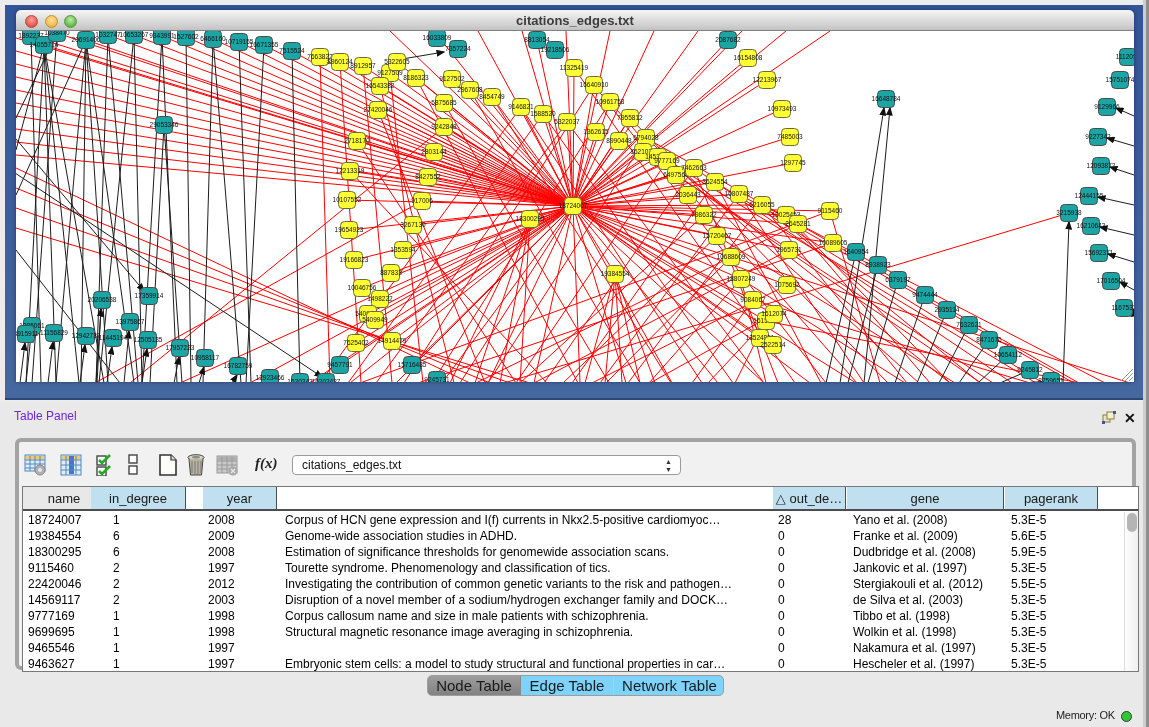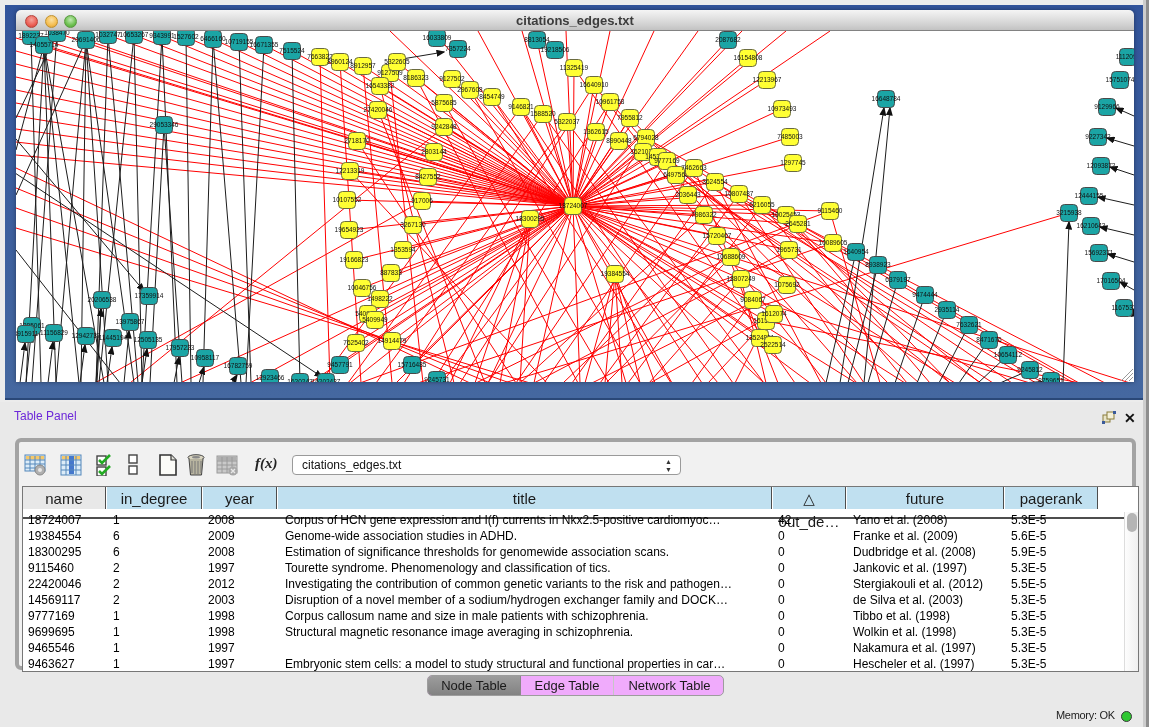--- a/index.html
+++ b/index.html
@@ -25,35 +25,35 @@
 #pbar .t{position:absolute;left:14px;top:7px;font-size:12px;color:#6d28d9}
 #pclose{position:absolute;left:1124px;top:8px;font-size:14px;font-weight:bold;color:#111}
 #pfloat{position:absolute;left:1102px;top:9px;width:14px;height:13px}
 #box{position:absolute;left:15px;top:36px;width:1121px;height:232px;background:#f1f1f1;
 border:4px solid #a3a3a3;border-radius:6px}
 #dropdown{position:absolute;left:273px;top:13px;width:389px;height:20px;background:#fff;
 border:1px solid #9a9a9a;border-radius:4px;font-size:12px;color:#111;line-height:18px;padding-left:9px}
 #dropdown .ar{position:absolute;right:8px;top:2px;font-size:7px;color:#333;line-height:7.5px}
 #tbl{position:absolute;left:3px;top:44px;width:1117px;height:186px;background:#fff;
 border:1px solid #777;overflow:hidden}
-#thead{position:absolute;left:0;top:0;width:1115px;height:32px;background:#fff;
-border-bottom:2px solid #4d4d4d;font-size:15px;color:#1a1a1a}
+#thead{position:absolute;left:0;top:0;width:1115px;height:24px;background:#fff;
+border-bottom:2px solid #4d4d4d;font-size:13px;color:#1a1a1a}
 .th{position:absolute;top:0;height:22px;background:#c0e0f0;border-right:1px solid #4d4d4d;
 text-align:center;line-height:23px}
 #tbody{position:absolute;left:0;top:25px;width:1115px;font-size:12px;color:#000}
 .tr{position:relative;height:16px;line-height:16px;white-space:nowrap}
 .tr div{position:absolute;top:0;height:16px;overflow:hidden}
 .c0{left:5px;width:78px}.c1{left:90px;width:90px}.c2{left:185px;width:70px}
 .c3{left:262px;width:492px}.c4{left:755px;width:70px}.c5{left:830px;width:155px}
 .c6{left:988px;width:90px}
 #sbar{position:absolute;left:1101px;top:25px;width:15px;height:159px;
 background:linear-gradient(90deg,#fdfdfd,#efefef);border-left:1px solid #ddd}
 #sthumb{position:absolute;left:2px;top:1px;width:10px;height:19px;background:#b5b5b5;border-radius:5px}
-#tabs{position:absolute;left:427px;top:675px;width:297px;height:21px;background:#f0abfc;
-border:1px solid #9d9d9d;border-radius:5px;font-size:13px;overflow:hidden}
+#tabs{position:absolute;left:427px;top:675px;width:297px;height:21px;background:#7dd3fc;
+border:1px solid #9d9d9d;border-radius:5px;font-size:15px;overflow:hidden}
 #tabs .seg{position:absolute;top:0;height:21px;text-align:center;line-height:20px;color:#1a1a1a}
 #tseg1{left:0;width:93px;background:linear-gradient(#9d9d9d,#7f7f7f);color:#f4f4f4;
 border-right:1px solid #8a8a8a}
 #tseg2{left:94px;width:90px}
 #tseg3{left:185px;width:112px;border-left:1px solid #c6c6c6}
 #mem{position:absolute;left:1056px;top:709px;font-size:11px;color:#222;letter-spacing:-0.3px}
 #memdot{position:absolute;left:1121px;top:711px;width:11px;height:11px;border-radius:50%;
 background:#2fc832;border:1px solid #3a3a3a}
 svg.ic{position:absolute;top:12px}
 #fx{position:absolute;left:236px;top:13px;font-family:"Liberation Serif",serif;
@@ -935,34 +935,33 @@
         <path d="M1 7h20M1 11h20M1 15h20M6 3v16M11 3v16M16 3v16" stroke="#9a9a9a" fill="none"></path>
         <circle cx="17" cy="17" r="4.5" fill="#a8a8a8"></circle>
         <path d="M15 15l4 4M19 15l-4 4" stroke="#e8e8e8" stroke-width="1.4"></path>
       </svg>
 <span id="fx">f(x)</span>
 
     <div id="dropdown">citations_edges.txt<span class="ar">▲<br>▼</span></div>
     <div id="tbl">
       <div id="thead">
         <div class="th" style="left:0;width:83px;background:#e8e8e8">name</div>
-        <div class="th" style="left:84px;width:95px">in_degree</div>
+        <div class="th" style="left:68px;width:95px">in_degree</div>
         <div class="th" style="left:180px;width:74px">year</div>
-        <div class="th" style="left:255px;width:494px">title</div>
         <div class="th" style="left:750px;width:73px">△ out_de…</div>
-        <div class="th" style="left:824px;width:157px">future</div>
+        <div class="th" style="left:824px;width:157px">gene</div>
         <div class="th" style="left:982px;width:93px">pagerank</div>
       </div>
       <div id="tbody">
 <div class="tr">
             <div class="c0">18724007</div>
             <div class="c1">1</div>
             <div class="c2">2008</div>
             <div class="c3">Corpus of HCN gene expression and I(f) currents in Nkx2.5-positive cardiomyoc…</div>
-            <div class="c4">42</div>
+            <div class="c4">28</div>
             <div class="c5">Yano et al. (2008)</div>
             <div class="c6">5.3E-5</div>
           </div>
 <div class="tr">
             <div class="c0">19384554</div>
             <div class="c1">6</div>
             <div class="c2">2009</div>
             <div class="c3">Genome-wide association studies in ADHD.</div>
             <div class="c4">0</div>
             <div class="c5">Franke et al. (2009)</div>

